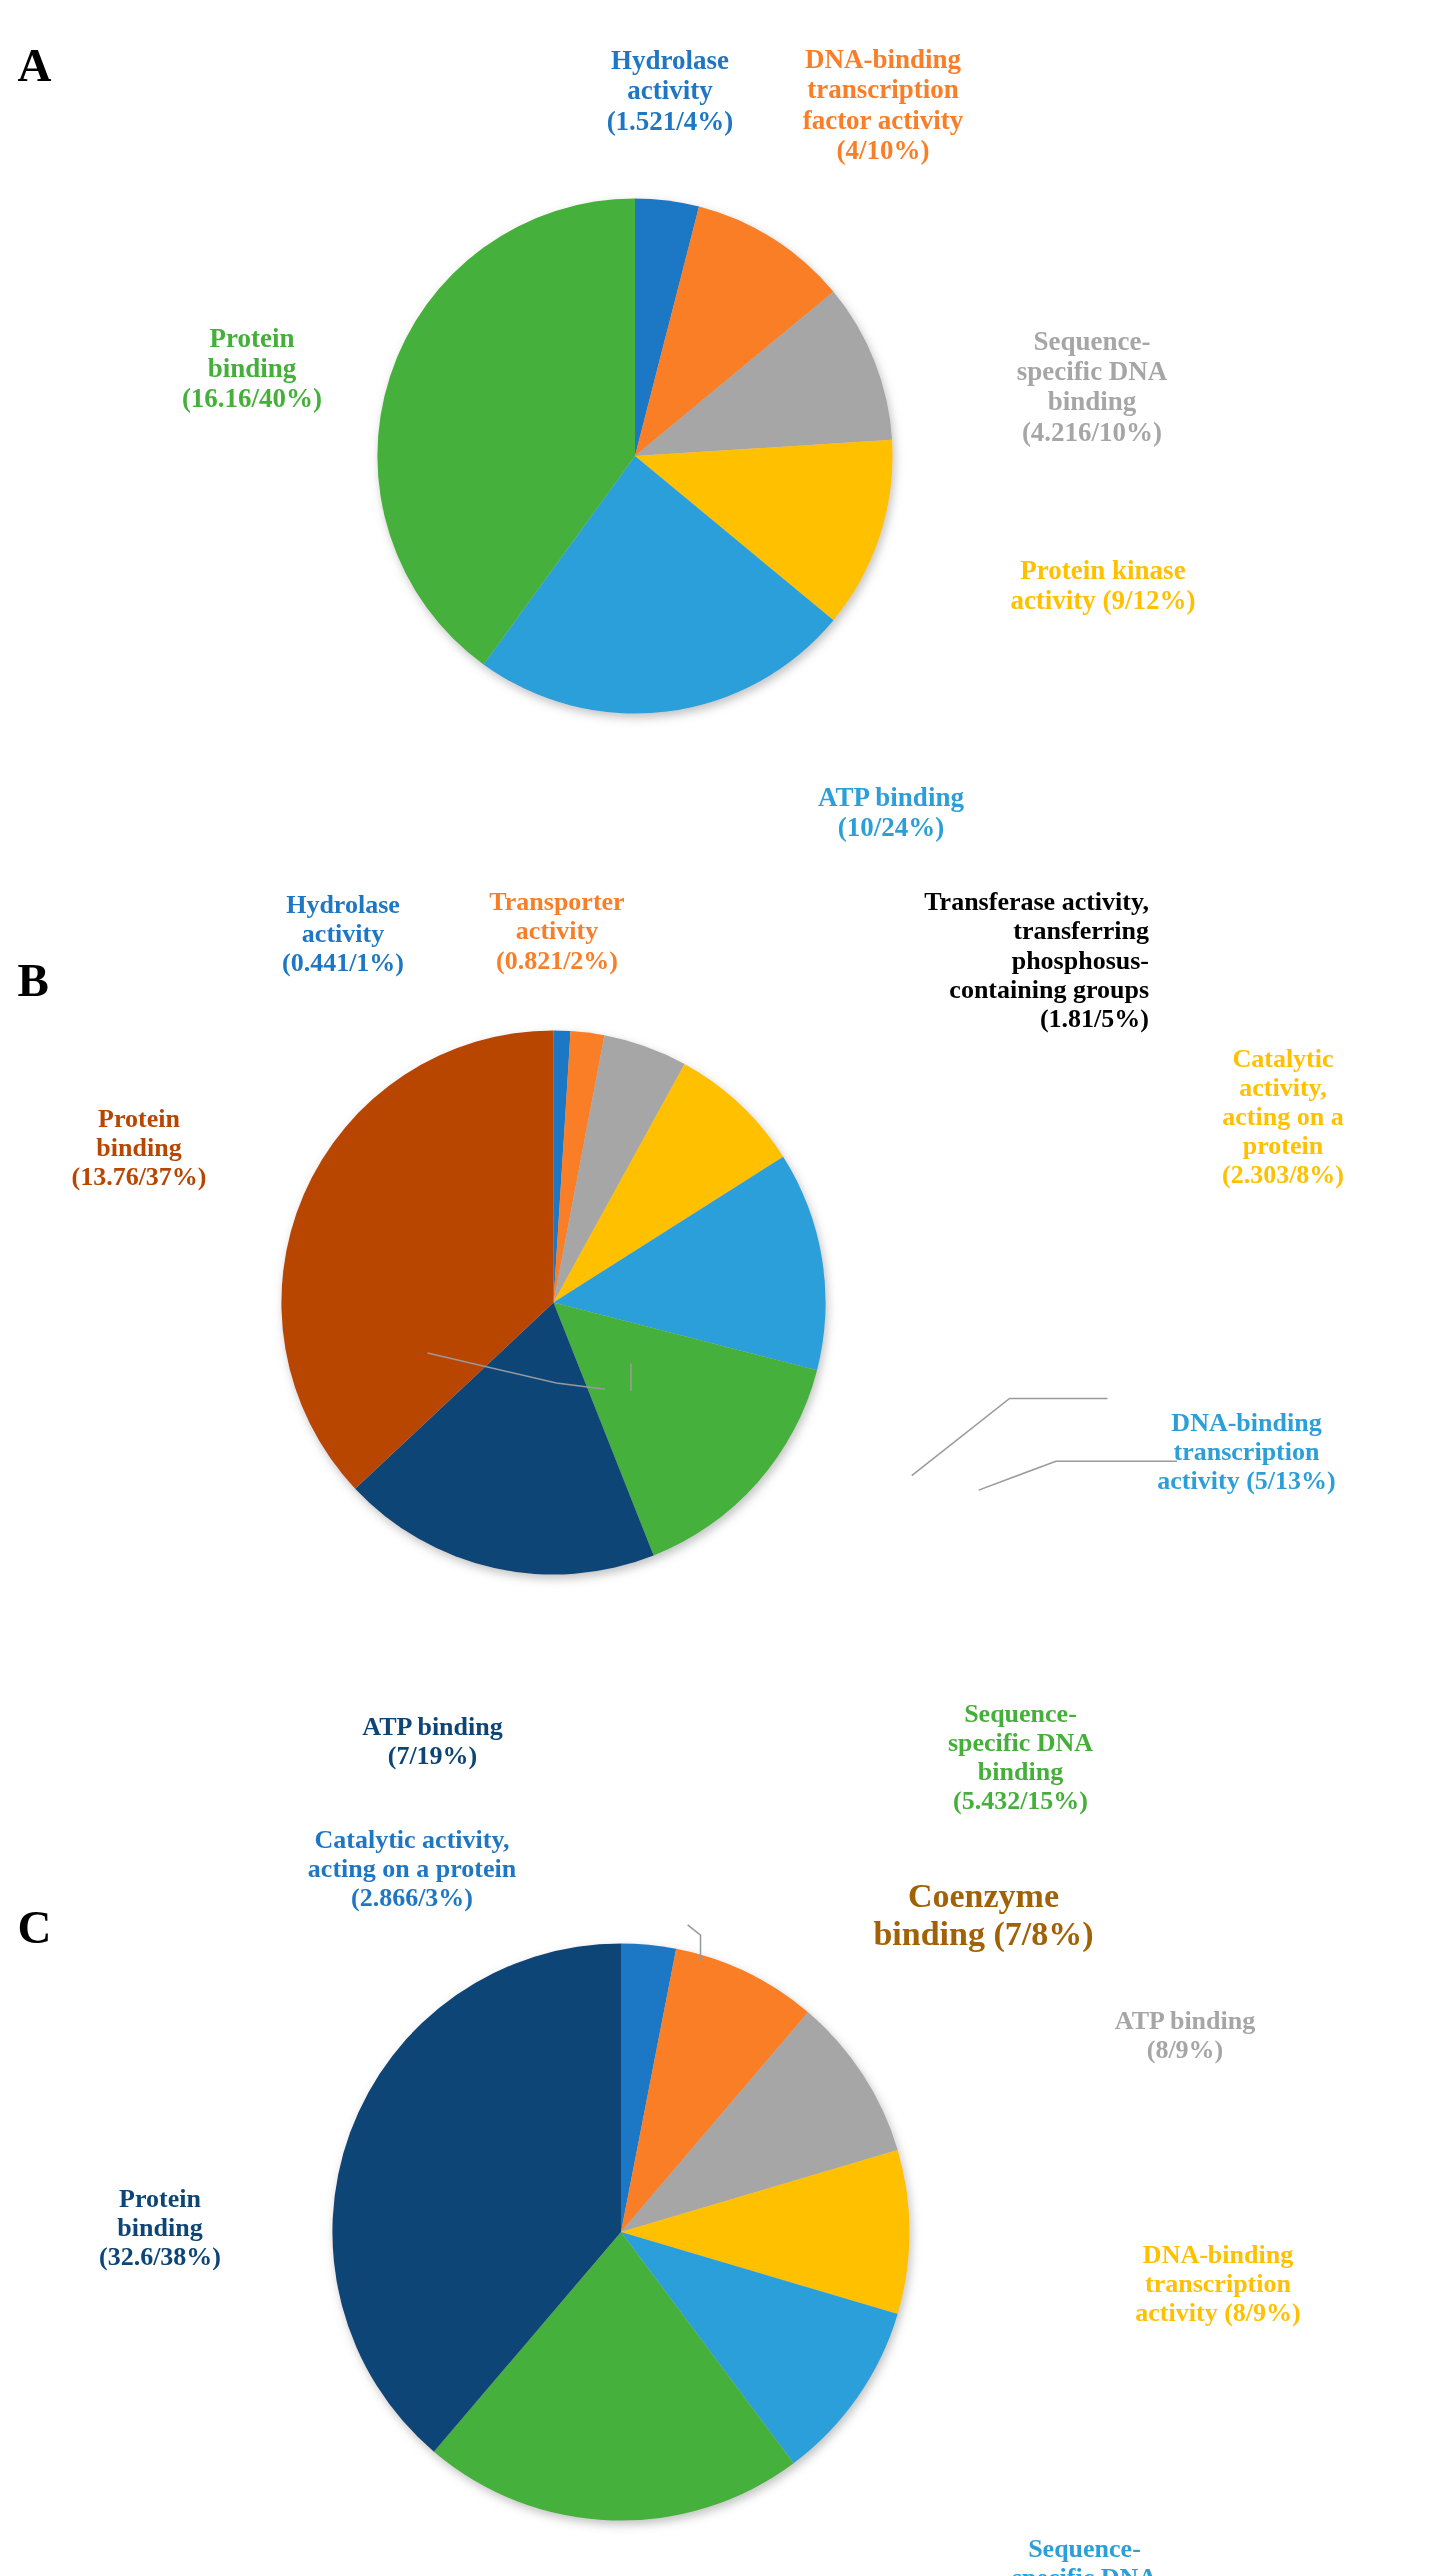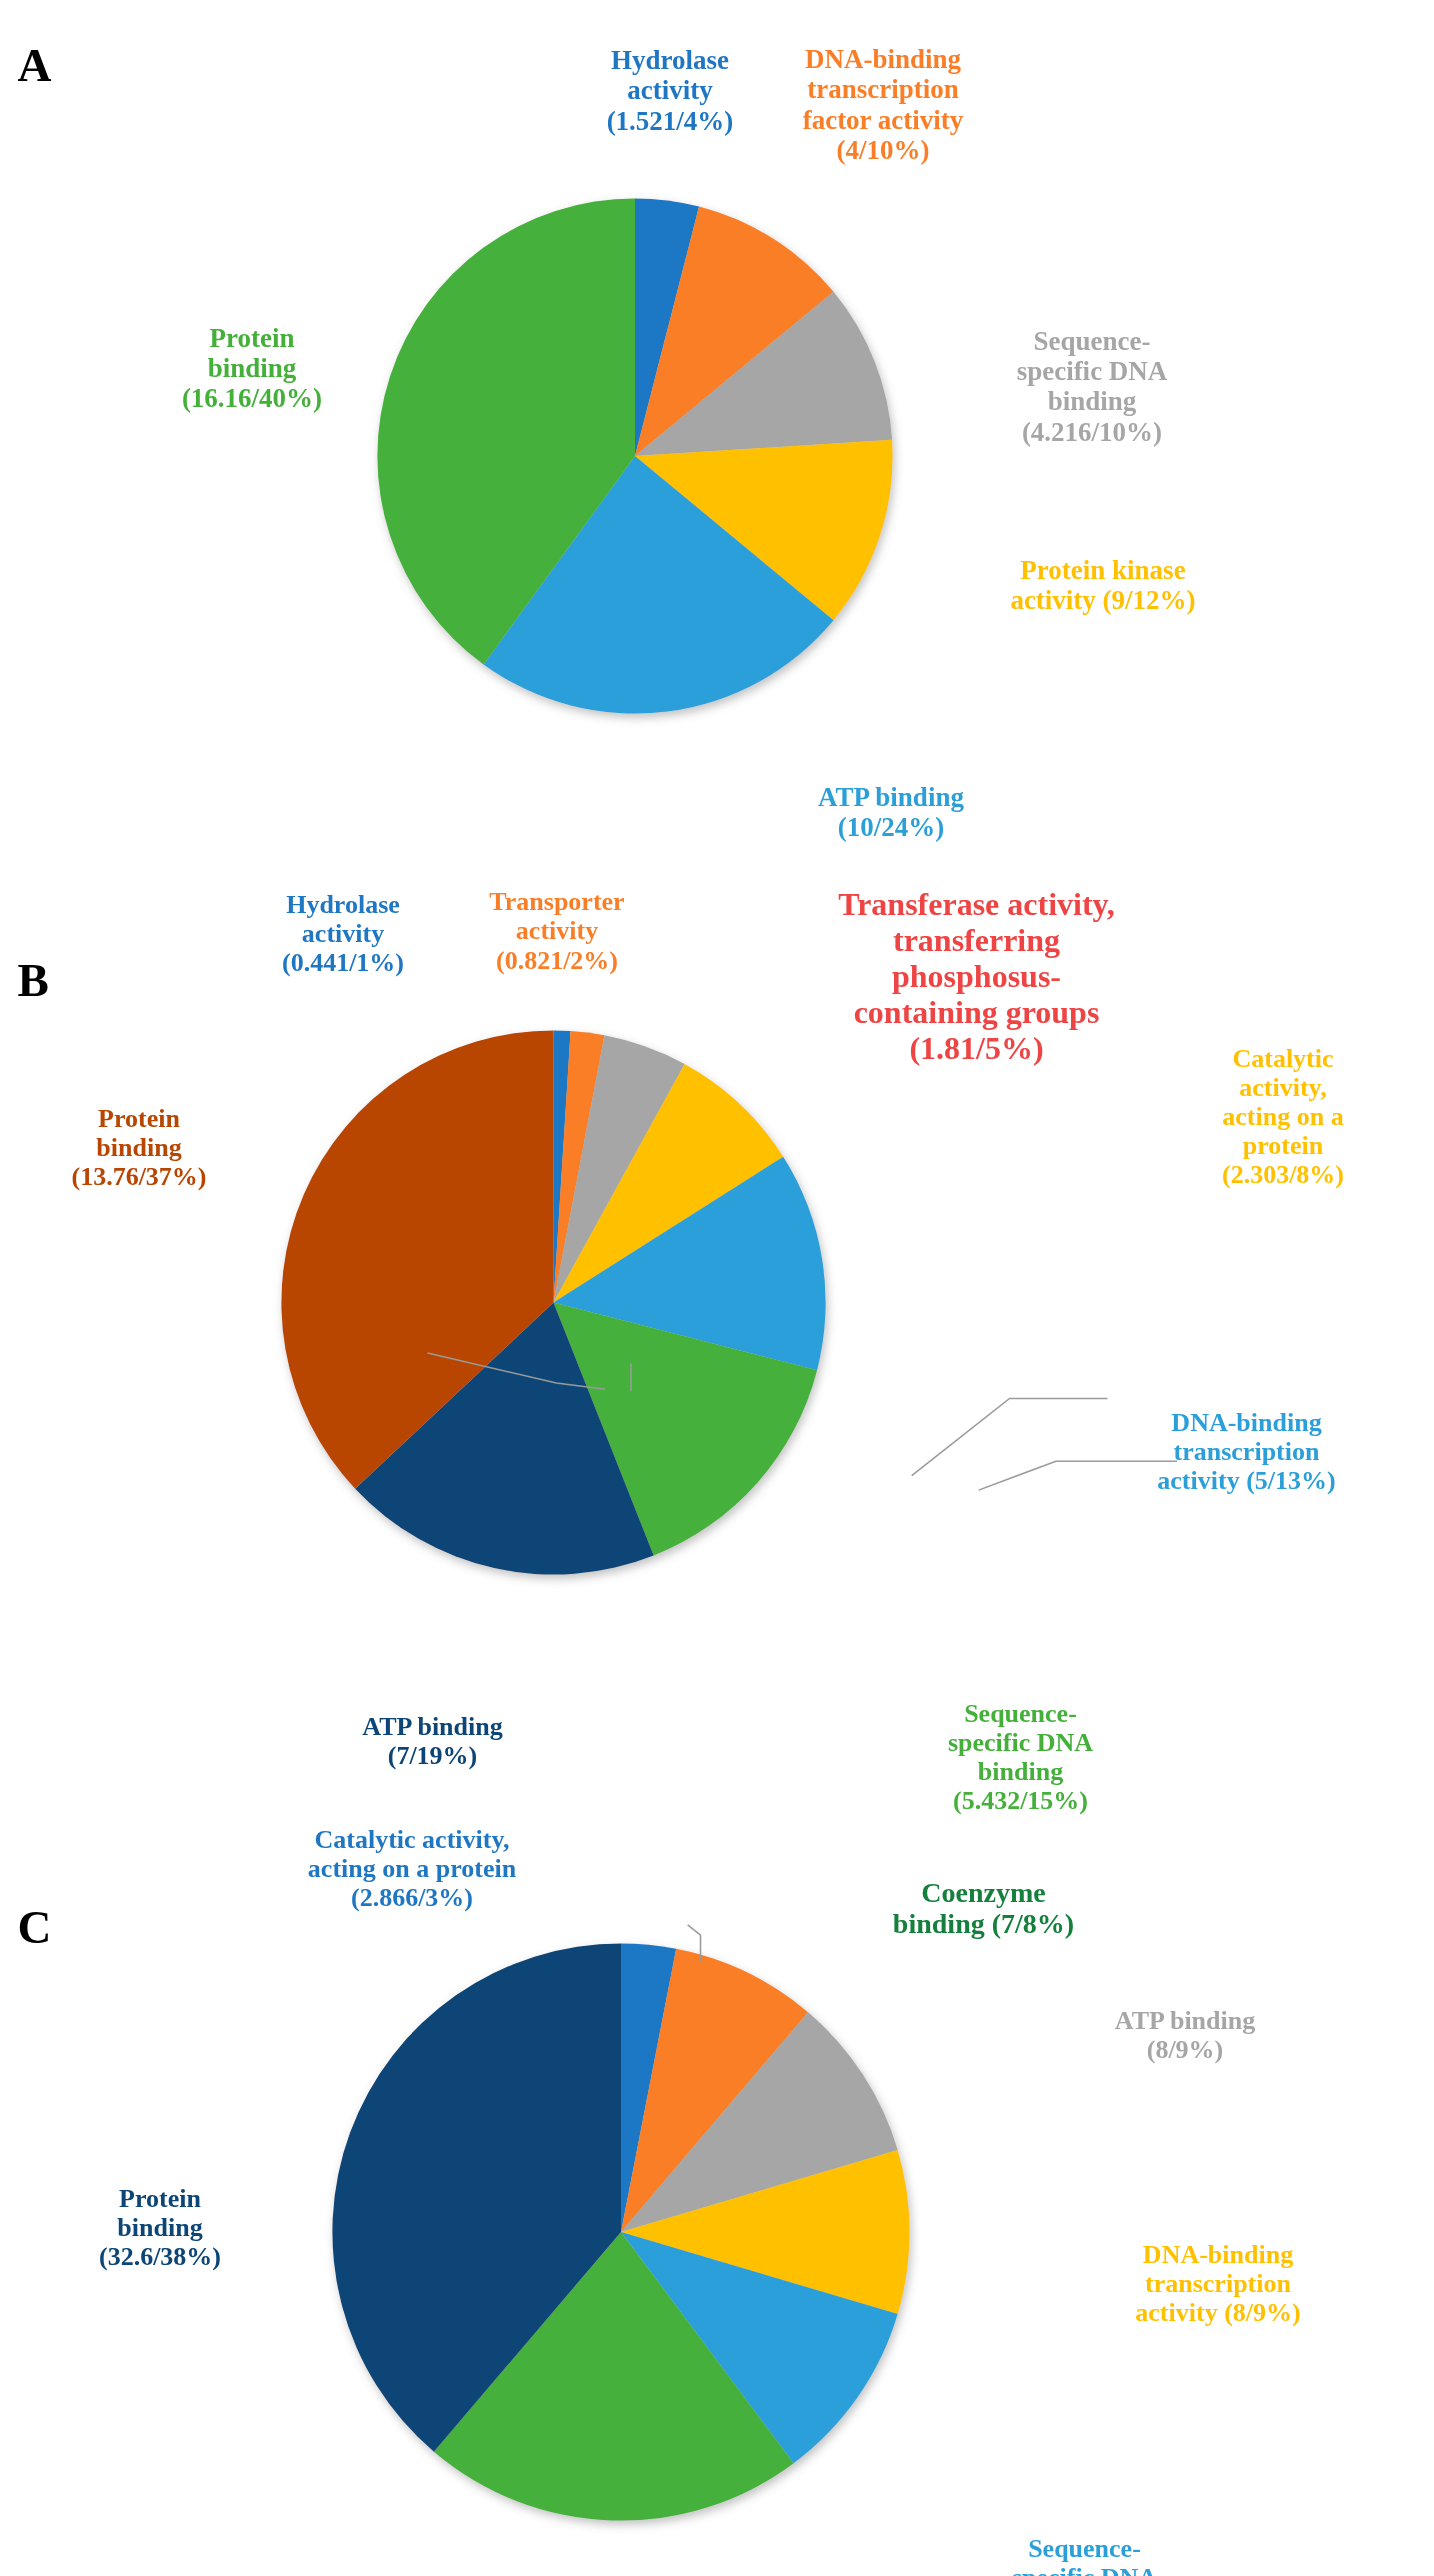--- a/index.html
+++ b/index.html
@@ -104,21 +104,21 @@
     </div>
 
   <div class="lbl" style="left:245px;top:13px;width:196px;font-size:26px;color:#1F77C4;">Hydrolase
 activity
 (0.441/1%)</div>
 
   <div class="lbl" style="left:459px;top:10.3px;width:196px;font-size:26px;color:#F97E27;">Transporter
 activity
 (0.821/2%)</div>
 
-  <div class="lbl" style="left:804px;top:10.3px;width:345px;font-size:32px;color:#ef4444;">Transferase activity,
+  <div class="lbl" style="left:804px;top:10.3px;width:345px;font-size:26px;color:#000000;text-align:right;">Transferase activity,
 transferring
 phosphosus-
 containing groups
 (1.81/5%)</div>
 
   <div class="lbl" style="left:1180px;top:167px;width:206px;font-size:26px;color:#FFC000;">Catalytic
 activity,
 acting on a
 protein
 (2.303/8%)</div>
@@ -167,21 +167,21 @@
           <path d="M 586 586 L 920.941897075081 1034.7916282460558 A 560 560 0 0 1 222.9920986276386 1012.4097366867154 Z" fill="#44B03A"></path>
           <path d="M 586 586 L 222.9920986276386 1012.4097366867154 A 560 560 0 0 1 585.9999999999999 26 Z" fill="#0C4576"></path>
         </g>
       </svg>
     </div>
 
   <div class="lbl" style="left:260px;top:33px;width:304px;font-size:26px;color:#1F77C4;">Catalytic activity,
 acting on a protein
 (2.866/3%)</div>
 
-  <div class="lbl" style="left:860px;top:85px;width:247px;font-size:28px;color:#15803d;">Coenzyme
+  <div class="lbl" style="left:860px;top:85px;width:247px;font-size:34px;color:#a16207;">Coenzyme
 binding (7/8%)</div>
 
   <div class="lbl" style="left:1077px;top:214px;width:216px;font-size:26px;color:#A6A6A6;">ATP binding
 (8/9%)</div>
 
   <div class="lbl" style="left:1097px;top:448px;width:242px;font-size:26px;color:#FFC000;">DNA-binding
 transcription
 activity (8/9%)</div>
 
   <div class="lbl" style="left:971px;top:742px;width:227px;font-size:26px;color:#2C9FD9;">Sequence-

